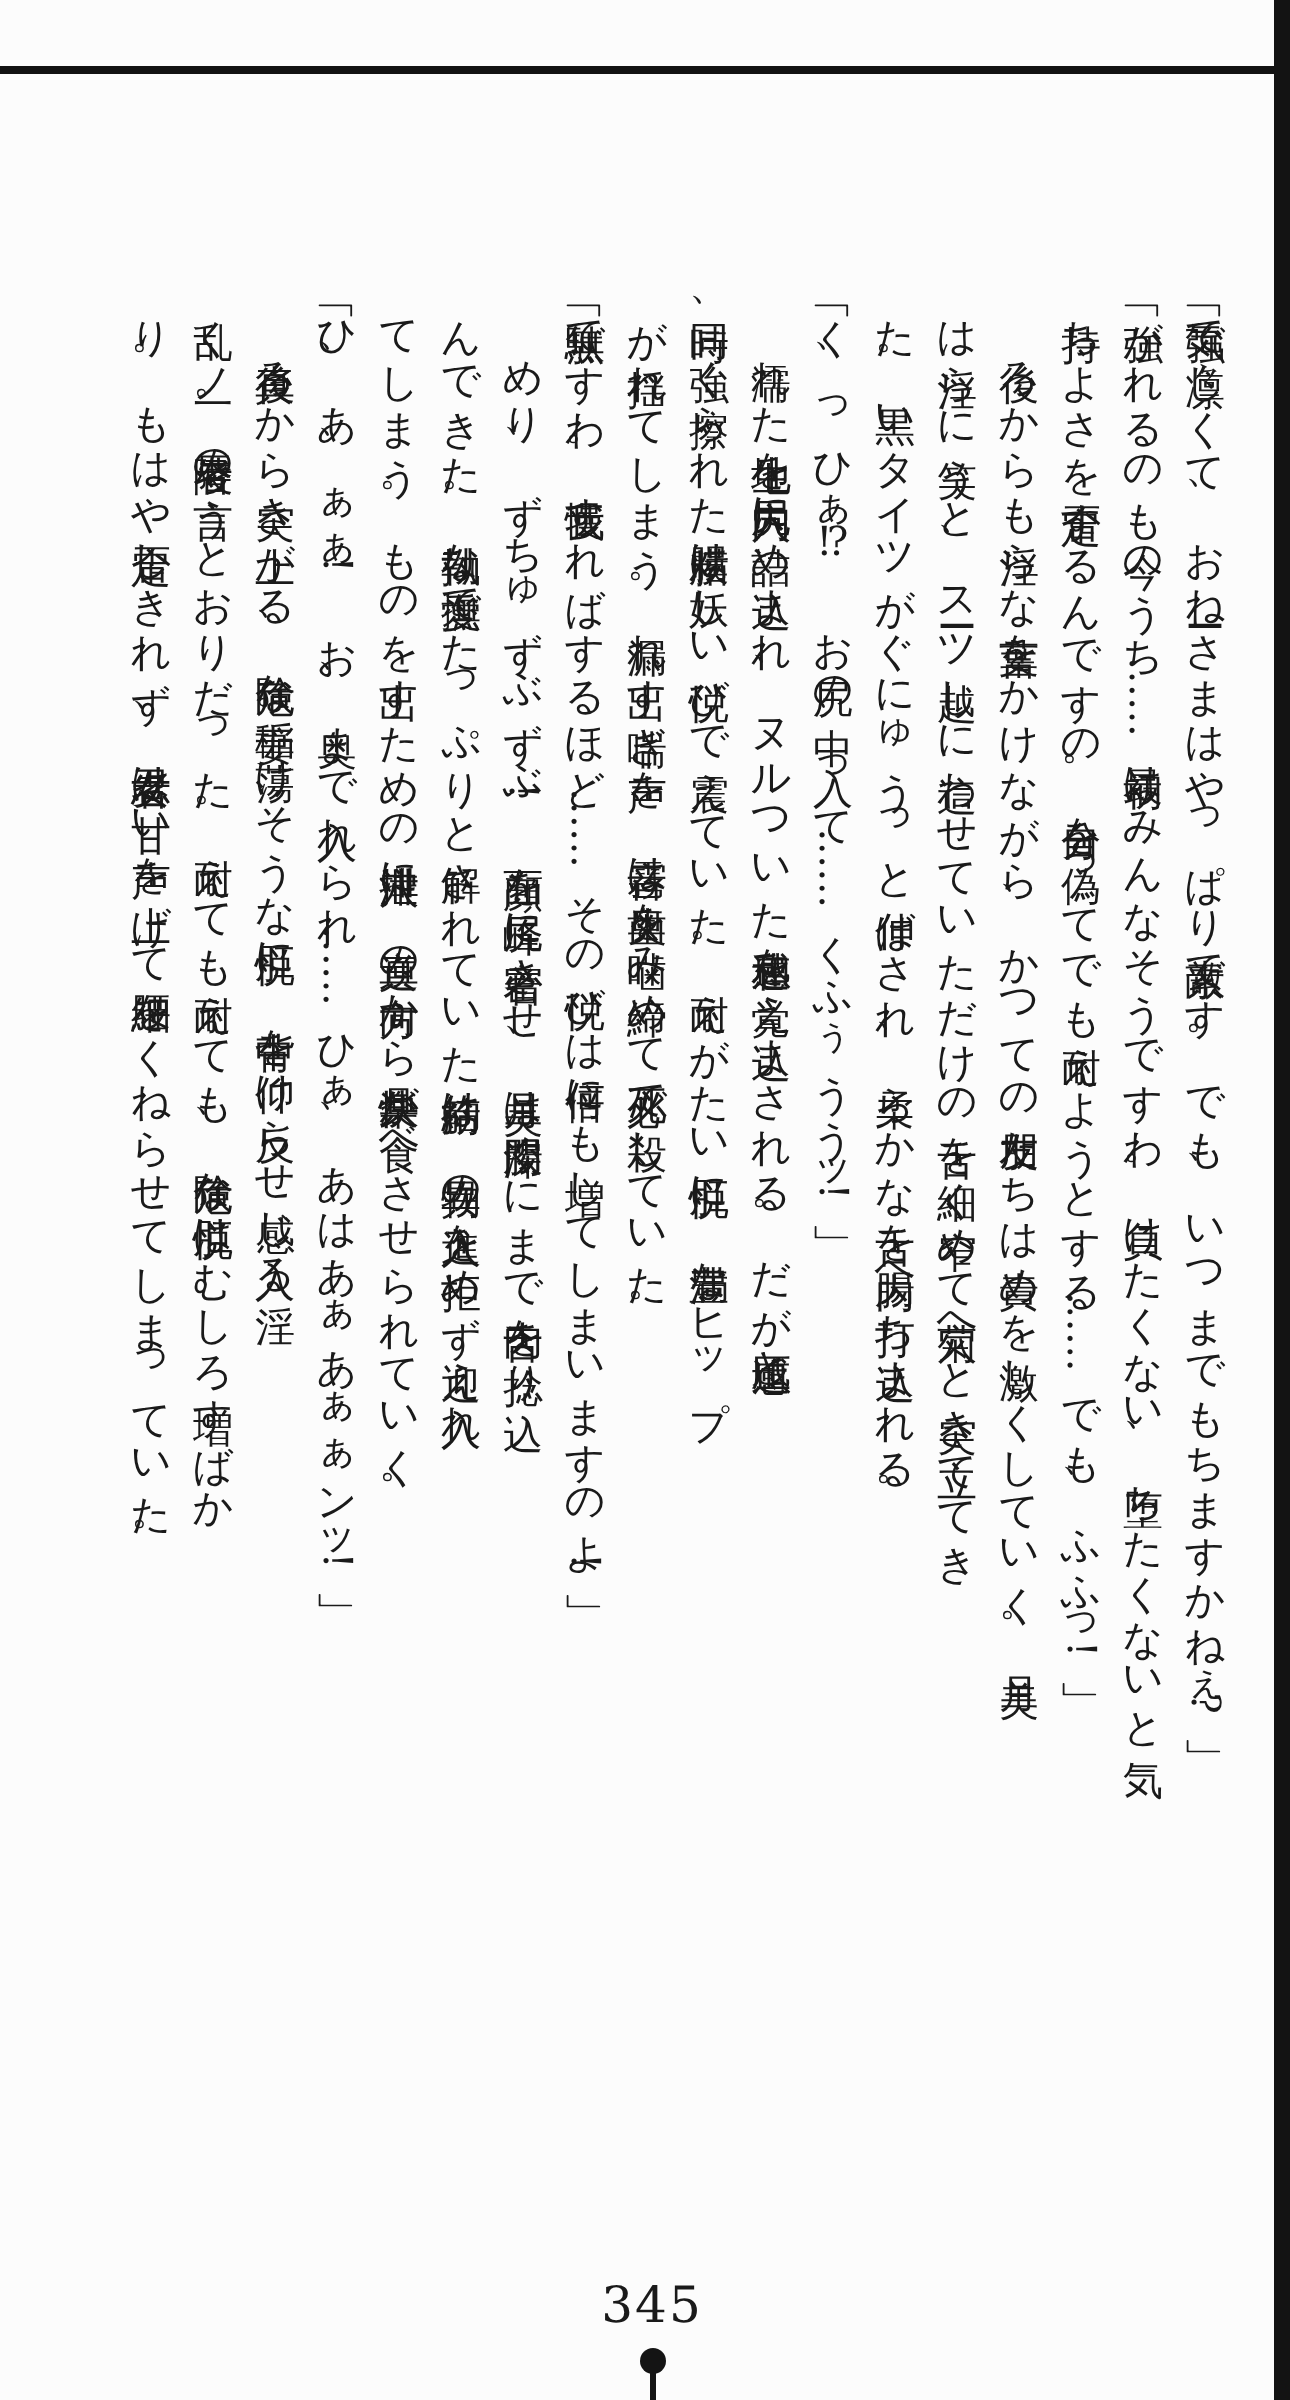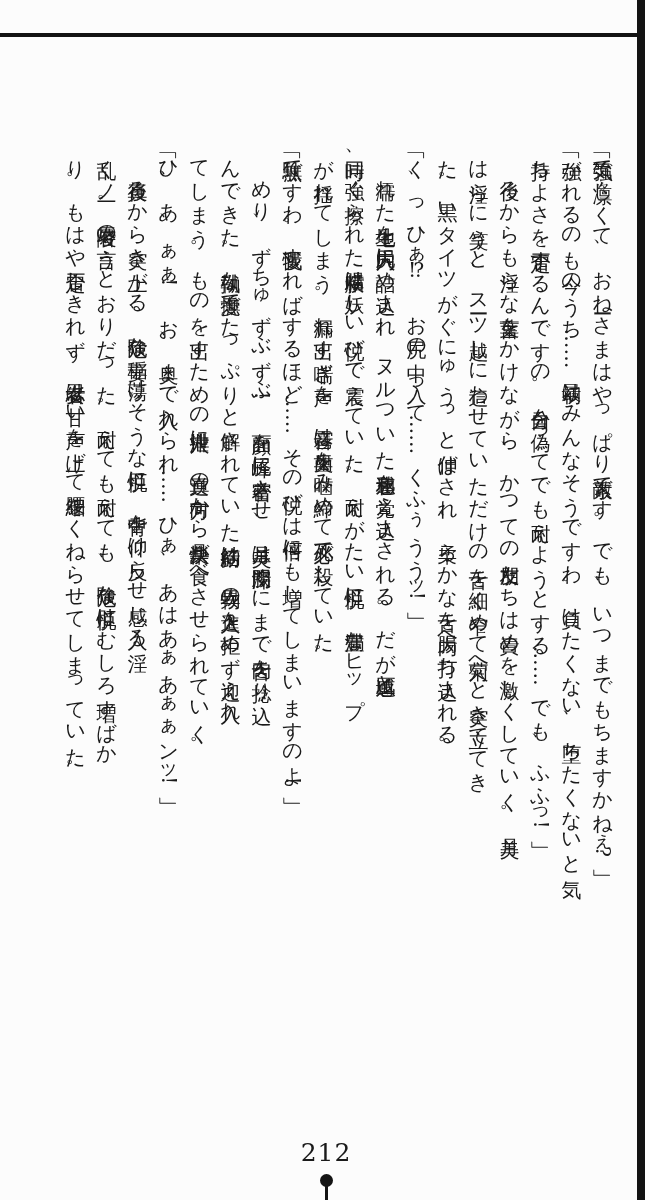--- a/index.html
+++ b/index.html
@@ -104,19 +104,19 @@
       <p class="para">「無駄ですわ。我慢すればするほど……その悦びは何倍にも増してしまいますのよ!」</p>
       <p class="para">　めり、ずちゅずぶずぶ!　顔面を尻峰に密着させ、月美は腸門深くにまで肉舌を捻り込
 んできた。執拗な愛撫でたっぷりと解されていた括約筋は、異物の進入を拒めず迎え入れ
 てしまう。ものを出すための排泄穴に、真逆の方向から快楽具が食べさせられていく。</p>
       <p class="para">「ひ、あ、ぁぁ!　お、奥まで入れられ……ひぁ、あはあぁあぁぁンッ!」</p>
       <p class="para">　真後ろから突き上がる、危険な稲妻。蕩けそうな肛悦に、背中を仰け反らせ感じ入る淫
 乱くノ一。陵辱者の言うとおりだった。耐えても耐えても、危険な肛悦はむしろ増すばか
 り。もはや否定しきれず、女忍者は甘い声を上げて細腰をくねらせてしまっていた。</p>
     </main>
 
-  <div class="page-number">212</div>
+  <div class="page-number">345</div>
 
   <div class="binding-mark">
     <div class="dot"></div>
     <div class="stem"></div>
   </div>
 </div>
 
 </body></html>

